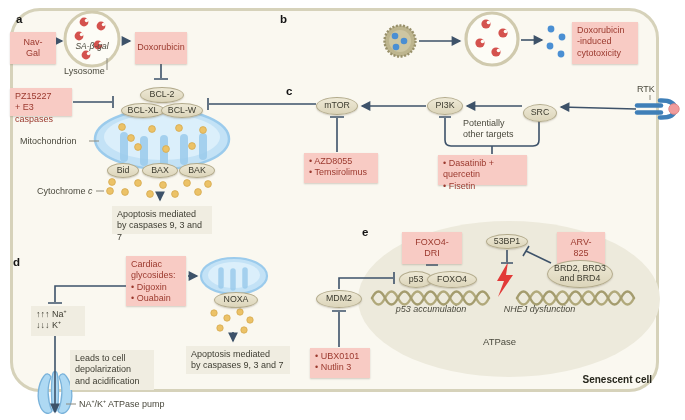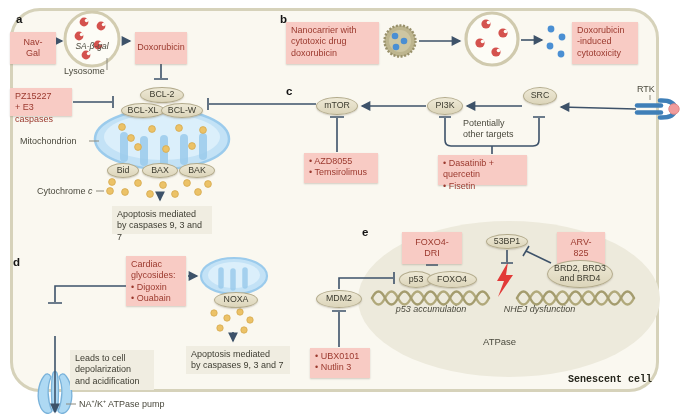--- a/index.html
+++ b/index.html
@@ -16,21 +16,21 @@
         box-shadow:0 1px 1.5px rgba(120,110,90,.30);}
   .pink.center{display:flex;align-items:center;justify-content:center;padding:16px;text-align:center;}
   .gray{position:absolute;background:#f0ede1;color:#3e3d32;font-size:9px;line-height:1.25;
         padding:3px 5px;white-space:pre-line;box-sizing:border-box;}
   .oval{position:absolute;background:linear-gradient(180deg,#eee9d6,#dcd5ba);
         border:1px solid #b3ab8c;border-radius:50%;display:flex;align-items:center;justify-content:center;
         font-size:8.8px;color:#3c3b2f;box-sizing:border-box;text-align:center;line-height:1.1;
         white-space:pre-line;box-shadow:0 1px 1.5px rgba(120,110,90,.30);}
   .lbl{position:absolute;color:#4b4a3e;font-size:9px;line-height:1.2;white-space:pre-line;}
   .lbl.c{text-align:center;font-style:italic;}
-  .sen{position:absolute;font-weight:bold;font-size:10px;color:#26261c;text-align:right;font-family:Liberation Mono, monospace;}
+  .sen{position:absolute;font-weight:bold;font-size:10px;color:#26261c;text-align:right;}
   .it{font-style:italic;}
 </style>
 </head>
 <body>
 
 <div class="stage">
 
   <div class="cell"></div>
   <div class="nucleus"></div>
 
@@ -222,43 +222,42 @@
   <div class="oval" style="left:121px;top:103px;width:44px;height:15px">BCL-XL</div>
   <div class="oval" style="left:161px;top:103px;width:42px;height:15px">BCL-W</div>
   <div class="lbl" style="left:20px;top:136px">Mitochondrion</div>
   <div class="oval" style="left:107px;top:163px;width:32px;height:15px">Bid</div>
   <div class="oval" style="left:142px;top:163px;width:36px;height:15px">BAX</div>
   <div class="oval" style="left:179px;top:163px;width:36px;height:15px">BAK</div>
   <div class="lbl" style="left:37px;top:186px"><span>Cytochrome </span><span class="it">c</span></div>
   <div class="gray" style="left:112px;top:206px;width:100px;height:28px">Apoptosis mediated
 by caspases 9, 3 and 7</div>
 
-  <div class="pink" style="left:286px;top:22px;width:93px;height:42px">Nanocarrier with
-cytotoxic drug
-doxorubicin</div>
   <div class="pink" style="left:572px;top:22px;width:66px;height:42px">Doxorubicin
 -induced
 cytotoxicity</div>
 
   <div class="oval" style="left:316px;top:97px;width:42px;height:18px">mTOR</div>
   <div class="oval" style="left:427px;top:97px;width:36px;height:18px">PI3K</div>
-  <div class="oval" style="left:523px;top:87px;width:34px;height:18px">SRC</div>
+  <div class="oval" style="left:523px;top:104px;width:34px;height:18px">SRC</div>
   <div class="lbl" style="left:637px;top:84px">RTK</div>
   <div class="lbl" style="left:463px;top:118px">Potentially
 other targets</div>
   <div class="pink" style="left:304px;top:153px;width:74px;height:30px">• AZD8055
 • Temsirolimus</div>
   <div class="pink" style="left:438px;top:155px;width:89px;height:30px">• Dasatinib + quercetin
 • Fisetin</div>
 
   <div class="pink" style="left:126px;top:256px;width:60px;height:50px">Cardiac
 glycosides:
 • Digoxin
 • Ouabain</div>
   <div class="oval" style="left:214px;top:292px;width:44px;height:16px">NOXA</div>
+  <div class="gray" style="left:31px;top:306px;width:54px;height:30px">↑↑↑ Na⁺
+↓↓↓ K⁺</div>
   <div class="gray" style="left:70px;top:350px;width:84px;height:40px">Leads to cell
 depolarization
 and acidification</div>
   <div class="lbl" style="left:79px;top:399px">NA⁺/K⁺ ATPase pump</div>
   <div class="gray" style="left:186px;top:346px;width:104px;height:28px">Apoptosis mediated
 by caspases 9, 3 and 7</div>
 
   <div class="pink center" style="left:402px;top:232px;width:60px;height:17px">FOXO4-DRI</div>
   <div class="oval" style="left:399px;top:271px;width:34px;height:17px">p53</div>
   <div class="oval" style="left:427px;top:271px;width:50px;height:17px">FOXO4</div>

